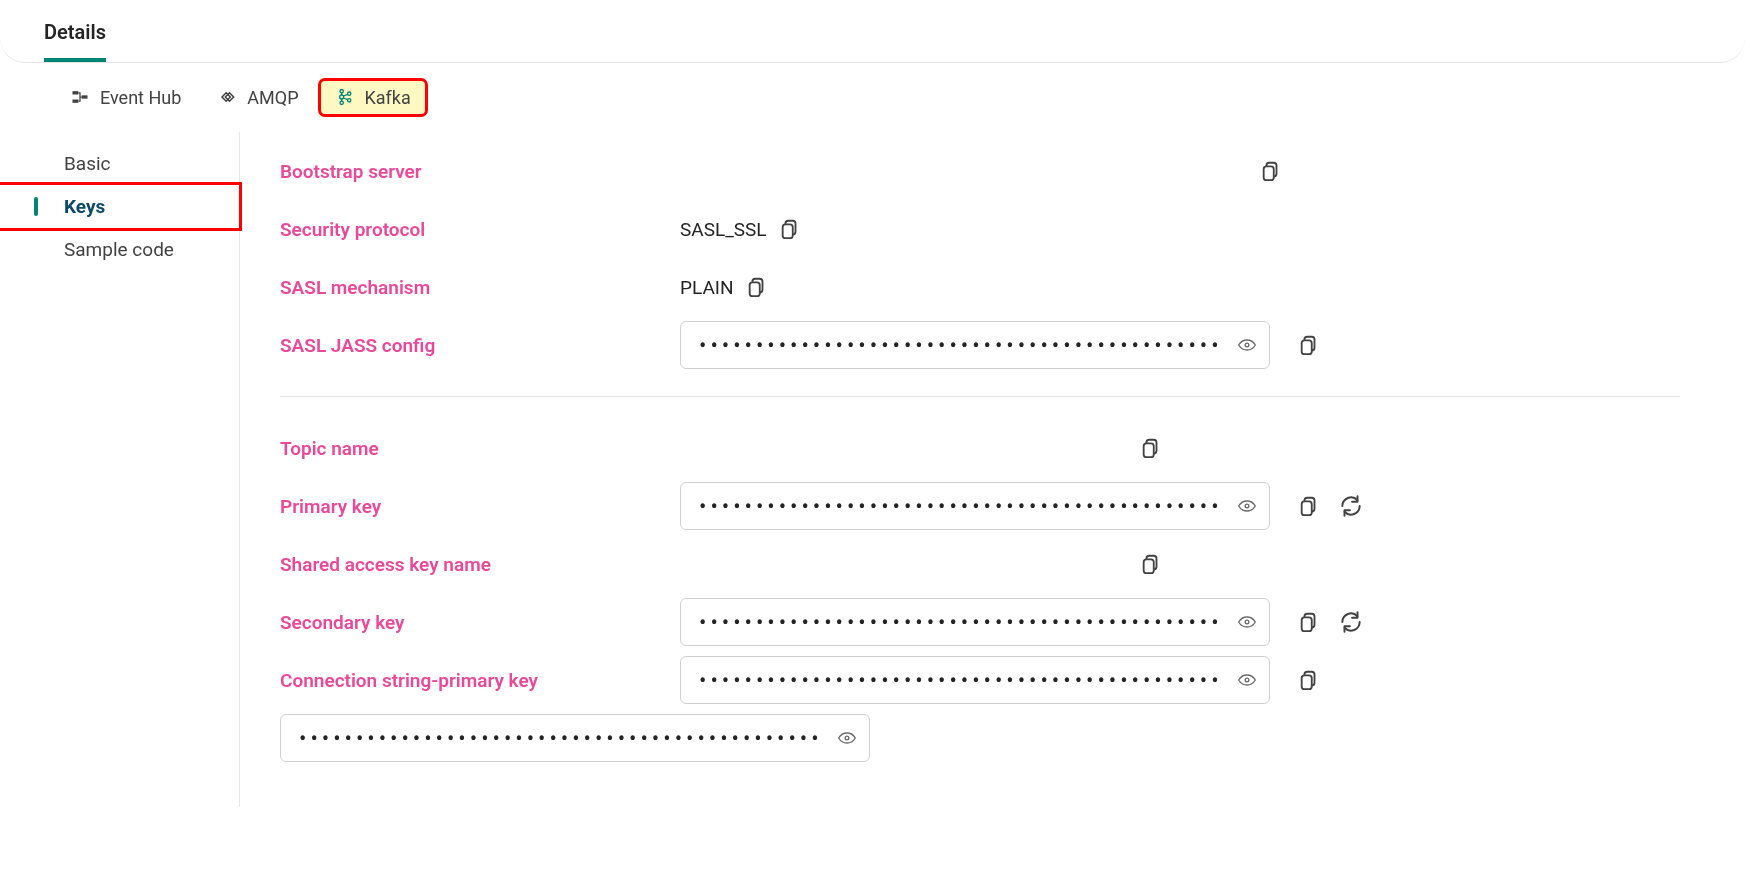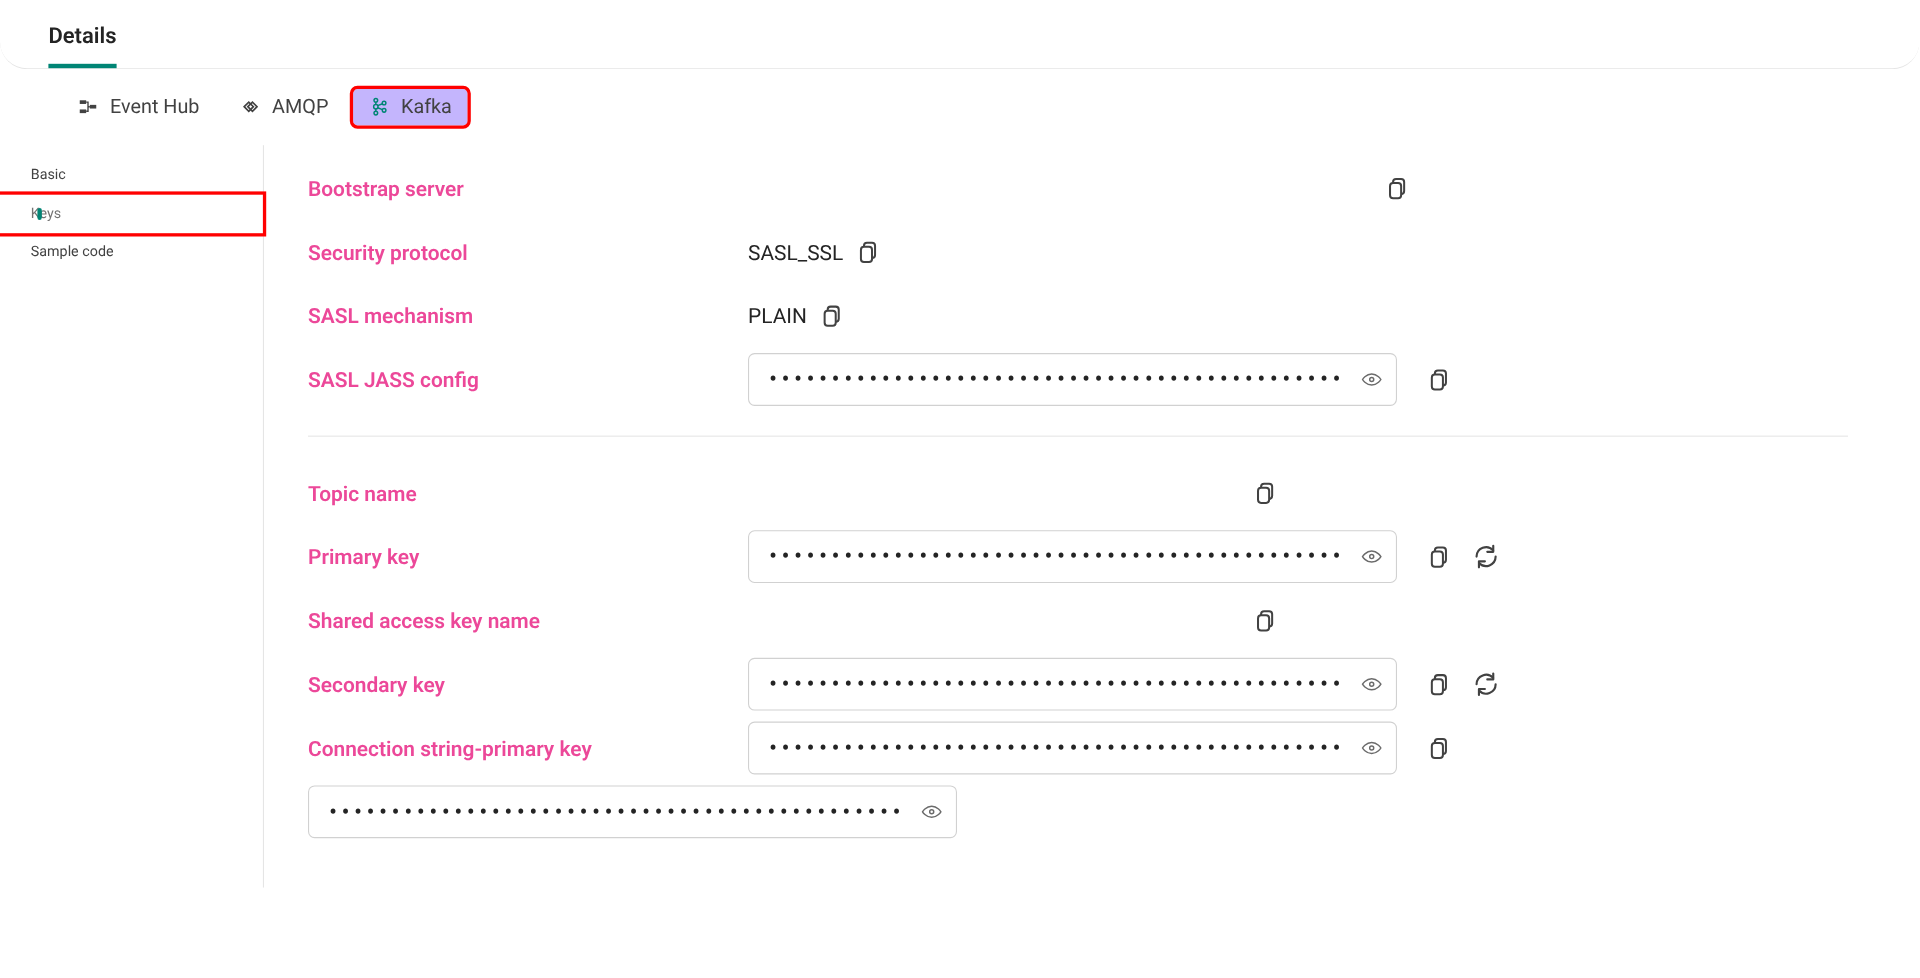--- a/index.html
+++ b/index.html
@@ -40,21 +40,21 @@
     align-items: flex-start;
     gap: 10px;
     padding: 6px 14px;
     border-radius: 4px;
     font-size: 18px;
     color: #424242;
     cursor: pointer;
     user-select: none;
   }
   .protocol-tab.active {
-    background: #c4b5fd;
+    background: #fef9c3;
   }
   .protocol-tab .icon {
     display: inline-flex;
     width: 20px;
     height: 20px;
   }
   .protocol-tab .icon svg { width: 20px; height: 20px; }
 
   
   .red-box {
@@ -69,29 +69,29 @@
   }
   .side-nav {
     width: 240px;
     flex: 0 0 240px;
     border-right: 1px solid #e5e5e5;
     padding-top: 10px;
     min-height: 640px;
   }
   .side-nav-item {
     position: relative;
-    font-size: 13px;
+    font-size: 19px;
     color: #424242;
-    padding: 10px 20px 10px 28px;
+    padding: 10px 20px 10px 64px;
     cursor: pointer;
     user-select: none;
   }
   .side-nav-item.active {
-    color: #737373;
-    font-weight: 400;
+    color: #0c4a6e;
+    font-weight: 700;
   }
   .side-nav-item.active::before {
     content: "";
     position: absolute;
     left: 34px;
     top: 12px;
     bottom: 12px;
     width: 4px;
     border-radius: 2px;
     background: #008575;

